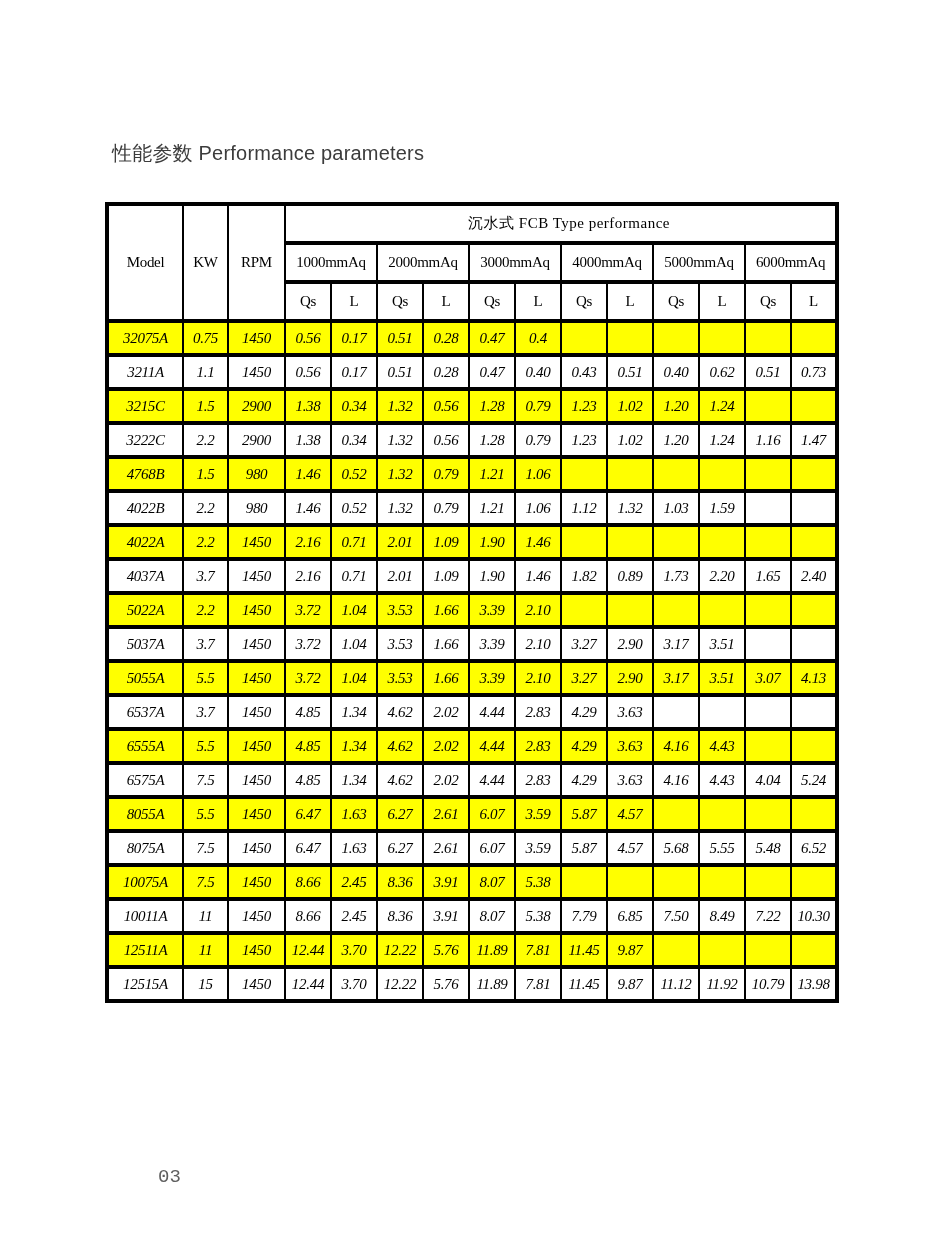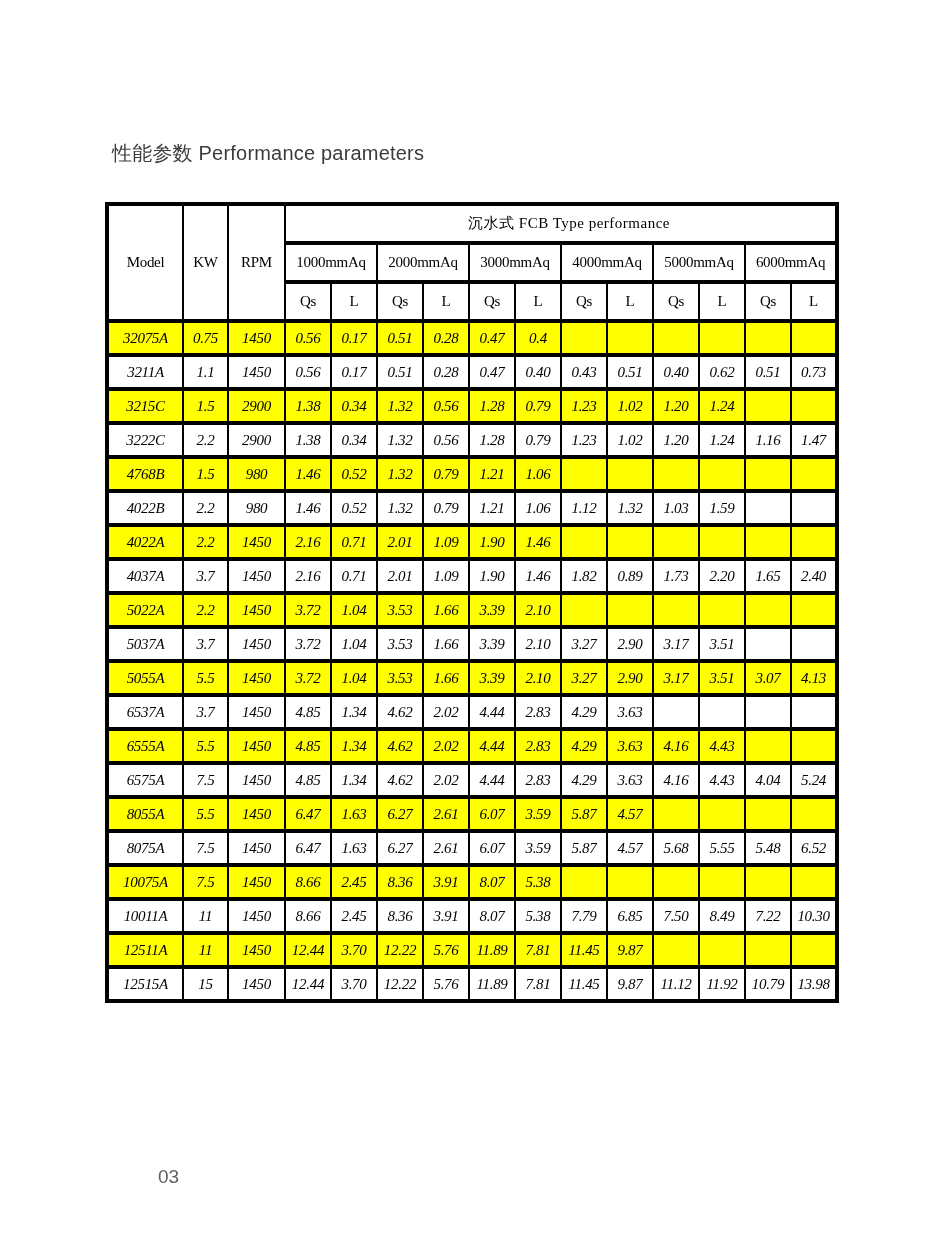--- a/index.html
+++ b/index.html
@@ -58,20 +58,21 @@
   thead th.span-head { font-size: 15px; letter-spacing: 0.5px; padding-left: 17px; }
   thead th { font-size: 14px; }
   tbody tr.hl td { background: var(--hl, #FFFF00); }
   tbody td { background: #ffffff; }
 
   .page-number {
     position: absolute;
     left: 158px; top: 1166px;
     font-size: 19px;
     color: #5f5f5f;
+    font-family: Liberation Mono, monospace;
   }
 </style>
 </head>
 <body>
 
 <div class="page">
 
   <h1 class="page-title"><span>性能参数</span> <span>Performance parameters</span></h1>
 
 

